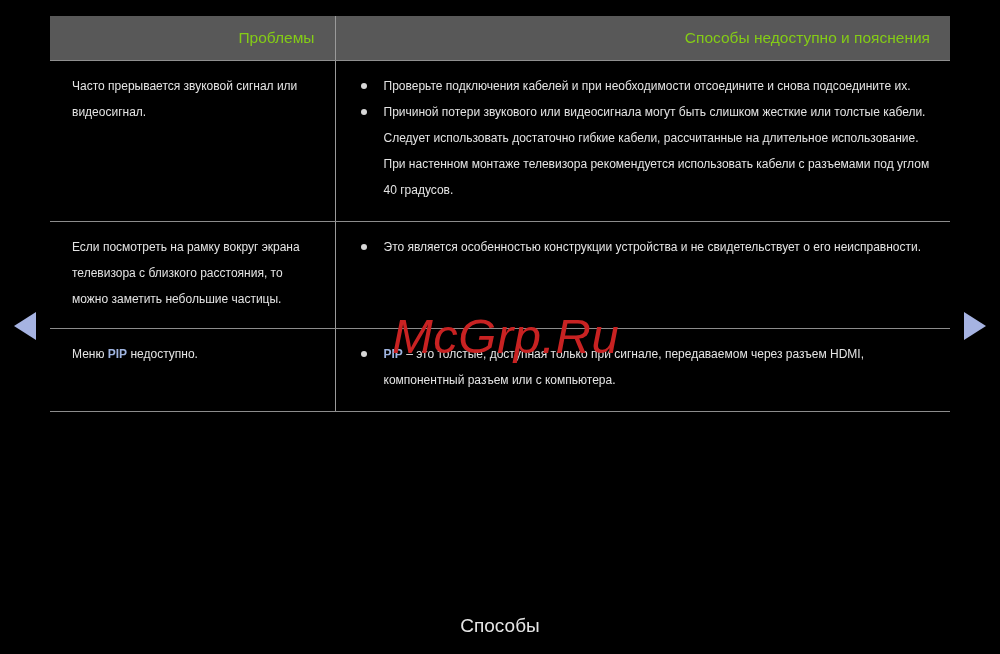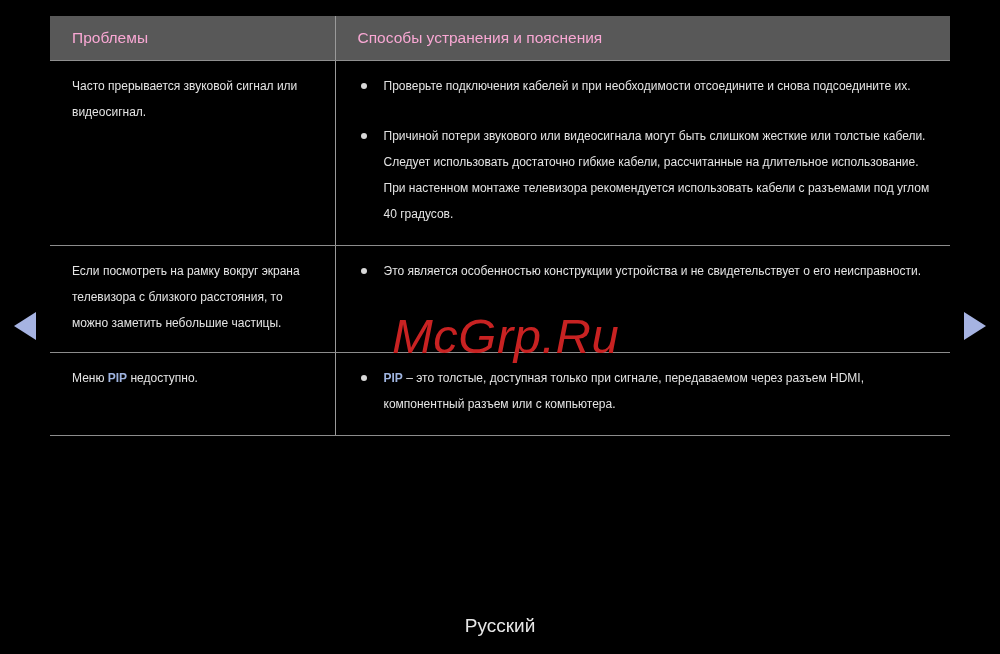--- a/index.html
+++ b/index.html
@@ -45,24 +45,24 @@
   table.troubleshoot {
     width: 900px;
     border-collapse: collapse;
     table-layout: fixed;
   }
   table.troubleshoot col.c1 { width: 285px; }
   table.troubleshoot col.c2 { width: 615px; }
 
   thead th {
     background: #585858;
-    color: #f9a8d4;
+    color: #84cc16;
     font-weight: normal;
     font-size: 15.5px;
-    text-align: left;
+    text-align: right;
     padding: 13px 20px 13px 22px;
     vertical-align: middle;
     border-bottom: 1px solid #8f8f8f;
   }
   thead th.col-head-1 {
     border-right: 1px solid #9a9a9a;
   }
 
   tbody td {
     vertical-align: top;
@@ -83,21 +83,21 @@
   }
 
   ul.bullets {
     list-style: none;
     margin: 0;
     padding: 0;
   }
   ul.bullets li {
     position: relative;
     padding-left: 26px;
-    margin-bottom: 24px;
+    margin-bottom: 0;
   }
   ul.bullets li:last-child { margin-bottom: 2px; }
   ul.bullets li .dot {
     position: absolute;
     left: 3px;
     top: 10px;
     width: 6px;
     height: 6px;
     border-radius: 50%;
     background: #d8d8d8;
@@ -141,21 +141,21 @@
 
 <div class="table-wrap">
   <table class="troubleshoot">
     <colgroup>
         <col class="c1">
         <col class="c2">
       </colgroup>
     <thead>
       <tr>
         <th class="col-head-1">Проблемы</th>
-        <th class="col-head-2">Способы устранения и пояснения</th>
+        <th class="col-head-2">Способы недоступно и пояснения</th>
       </tr>
     </thead>
     <tbody id="table-body">
         <tr>
           <td class="problem"><span>Часто прерывается звуковой сигнал или видеосигнал.</span></td>
           <td class="solution">
             <ul class="bullets">
               <li><span class="dot"></span><span>Проверьте подключения кабелей и при необходимости отсоедините и снова подсоедините их.</span></li>
               <li><span class="dot"></span><span>Причиной потери звукового или видеосигнала могут быть слишком жесткие или толстые кабели. Следует использовать достаточно гибкие кабели, рассчитанные на длительное использование. При настенном монтаже телевизора рекомендуется использовать кабели с разъемами под углом 40 градусов.</span></li>
             </ul>
@@ -176,13 +176,13 @@
               <li><span class="dot"></span><span class="kw">PIP</span><span> – это толстые, доступная только при сигнале, передаваемом через разъем HDMI, компонентный разъем или с компьютера.</span></li>
             </ul>
           </td>
         </tr>
       </tbody>
   </table>
 </div>
 
 <div class="watermark">McGrp.Ru</div>
 
-<div class="footer-lang">Русский</div>
+<div class="footer-lang">Способы</div>
 
 </body></html>

